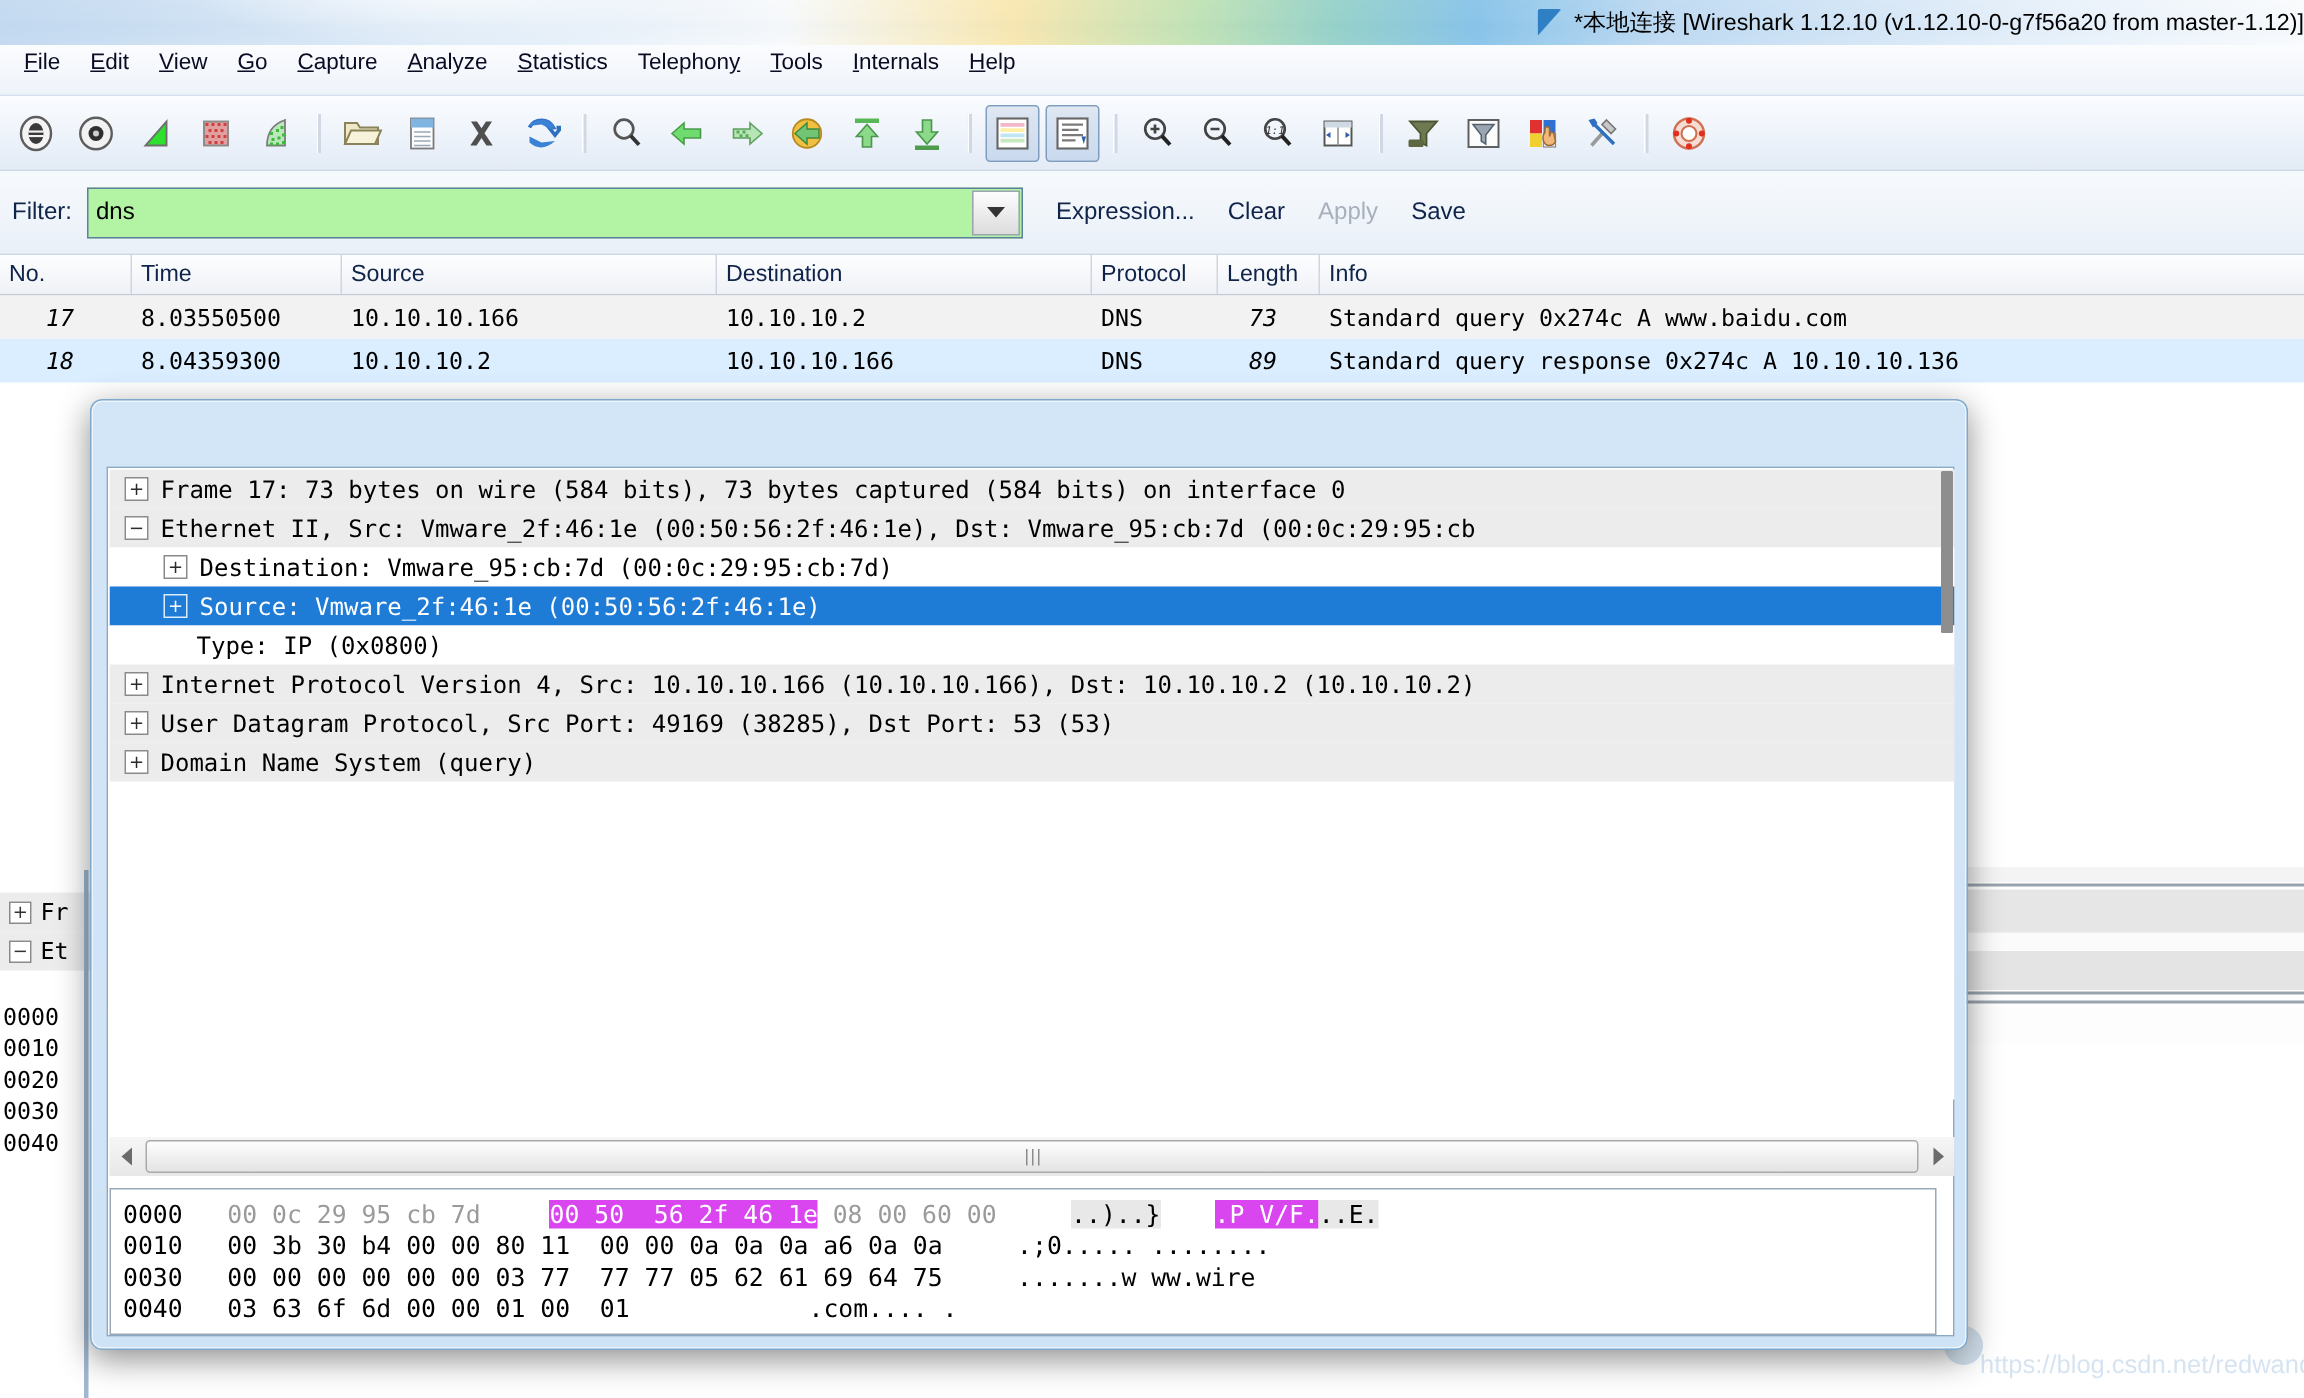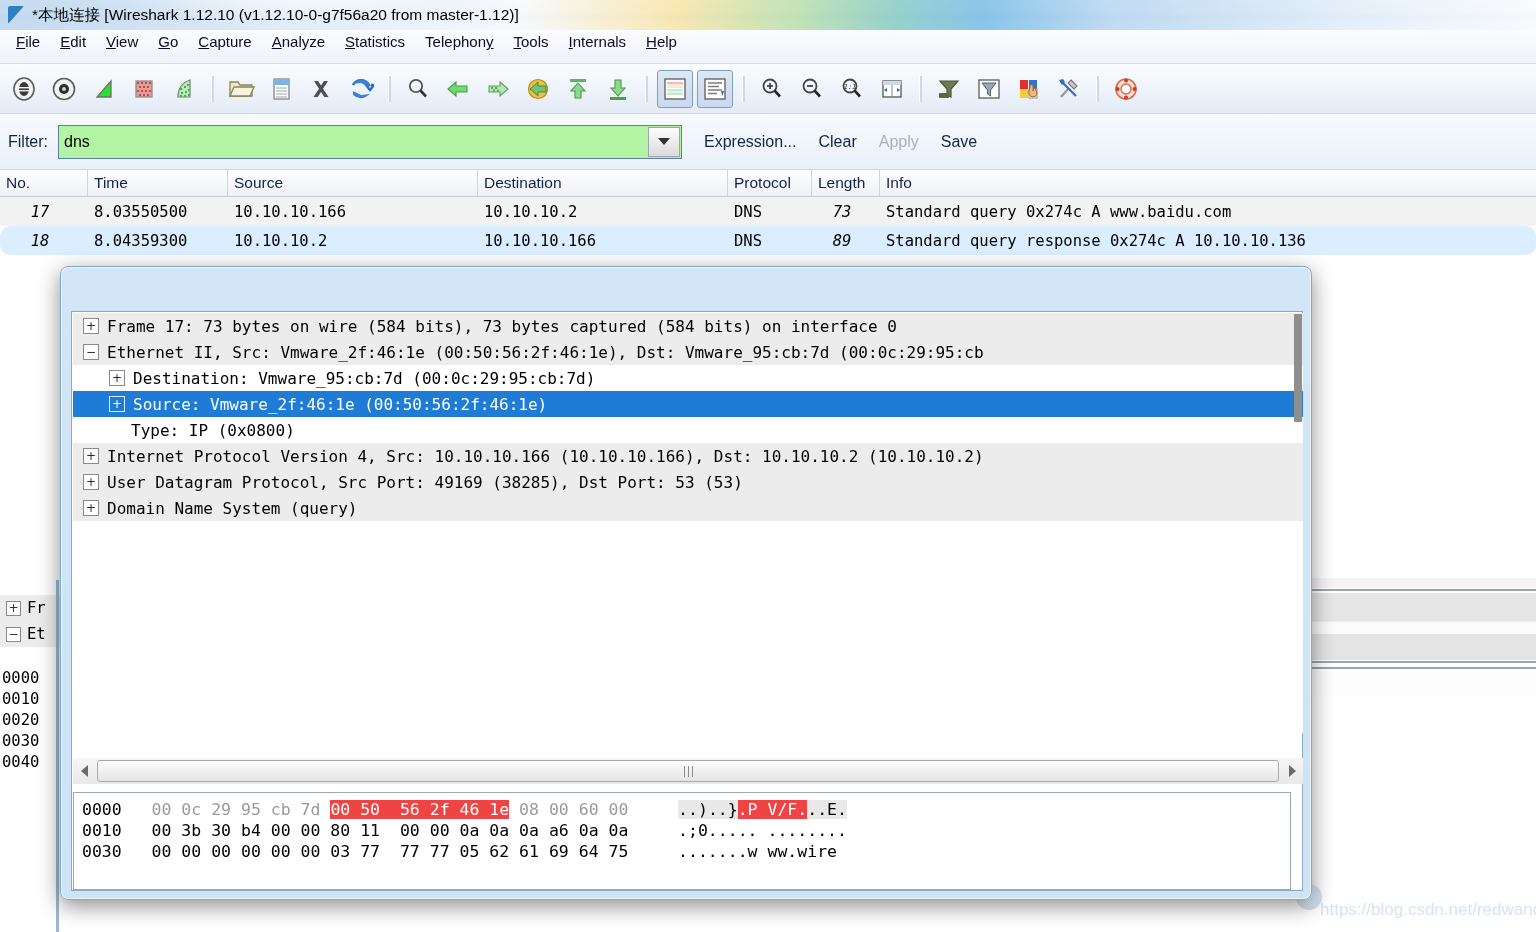--- a/index.html
+++ b/index.html
@@ -9,21 +9,21 @@
     font-family:"Liberation Sans", sans-serif;
     -webkit-font-smoothing:antialiased;
   }
   .app{position:absolute;inset:0;background:#fff;}
 
   
   .titlebar{
     position:absolute;left:0;top:0;width:1536px;height:30px;
     background:linear-gradient(to bottom,#dfeaf7 0%,#cfe0f2 45%,#bcd4ec 55%,#d8e8f8 100%);
     border-bottom:1px solid #a8c2dd;
-    display:flex;align-items:center;
+    display:flex;align-items:center;justify-content:flex-end;
   }
   .titlebar .tb-grad{
     position:absolute;left:0;top:0;width:1536px;height:30px;
     background:
       radial-gradient(ellipse 260px 60px at 300px -10px, rgba(255,255,255,.95), rgba(255,255,255,0) 70%),
       linear-gradient(to right,#c2d9f0 0%, #e6f0fa 22%, #fdfdfd 34%, #ffe9a8 44%, #bfe3ae 52%, #8fd0c4 58%, #7fc0e8 64%, #bcd9f2 72%, #e9f2fb 88%, #ffffff 100%);
     opacity:.85;
   }
   .tb-icon{
     position:relative;margin-left:6px;width:22px;height:20px;flex:none;
@@ -94,21 +94,21 @@
     display:flex;height:26px;align-items:stretch;
     background:linear-gradient(to bottom,#fefeff,#eef1f6);
     border-bottom:1px solid #c3cbd6;
   }
   .pcol{
     font-size:15.5px;color:#10244a;border-right:1px solid #cfd6e0;
     padding-left:6px;display:flex;align-items:center;box-sizing:border-box;
   }
   .prow{display:flex;height:29px;align-items:center;font-family:"DejaVu Sans Mono",monospace;font-size:15.5px;color:#000;}
   .prow.r0{background:#f2f2f2;}
-  .prow.r1{background:#dbeeff;border-radius:10px;}
+  .prow.r1{background:#dbeeff;}
   .pcell{box-sizing:border-box;padding-left:6px;white-space:nowrap;overflow:hidden;}
   .pcell.num{text-align:center;padding-right:8px;padding-left:0;font-style:italic;}
 
   
   .bg-tree{
     position:absolute;left:0;top:595px;width:1536px;height:60px;background:#fff;
     font-family:"DejaVu Sans Mono",monospace;font-size:15.5px;
   }
   .bg-tree .r{display:flex;align-items:center;height:26px;background:#ececec;}
   .bg-expander{
@@ -209,21 +209,21 @@
   .grip{width:1px;height:11px;background:#8b8b8b;margin:0 1.5px;}
   .bytes-pane{
     position:absolute;left:1px;top:480px;width:1218px;height:98px;
     background:#fff;border:1px solid #9aa8b8;box-sizing:border-box;
     font-family:"DejaVu Sans Mono",monospace;font-size:16.5px;color:#000;
     padding:6px 0 0 8px;
   }
   .hline{height:21px;line-height:21px;white-space:pre;}
   .hoff{color:#000;}
   .hdim{color:#9a9a9a;}
-  .hsel{background:#ef4444;color:#fff;}
+  .hsel{background:#d946ef;color:#fff;margin-left:36px;}
   .hascii-dim{background:#e8e8e8;}
 
   
   .ico{display:block;}
 </style>
 </head>
 <body>
 
 <div class="app">
 
@@ -631,18 +631,19 @@
         </div>
         <div class="hsb-arrow">
             <div class="tri-r"></div>
           </div>
       </div>
 
       <div class="bytes-pane">
         <div class="hline"><span class="hoff">0000</span>   <span class="hdim">00 0c 29 95 cb 7d </span><span class="hsel">00 50  56 2f 46 1e</span><span class="hdim"> 08 00 60 00</span>     <span class="hascii-dim">..)..}</span><span class="hsel">.P V/F.</span><span class="hascii-dim">..E.</span></div>
         <div class="hline"><span class="hoff">0010</span>   <span>00 3b 30 b4 00 00 80 11  00 00 0a 0a 0a a6 0a 0a</span>     <span>.;0..... ........</span></div>
         <div class="hline"><span class="hoff">0030</span>   <span>00 00 00 00 00 00 03 77  77 77 05 62 61 69 64 75</span>     <span>.......w ww.wire</span></div>
+        <div class="hline"><span class="hoff">0040</span>   <span>03 63 6f 6d 00 00 01 00  01</span>            <span>.com.... .</span></div>
       </div>
 
     </div>
   </div>
 
 </div>
 
 </body></html>

